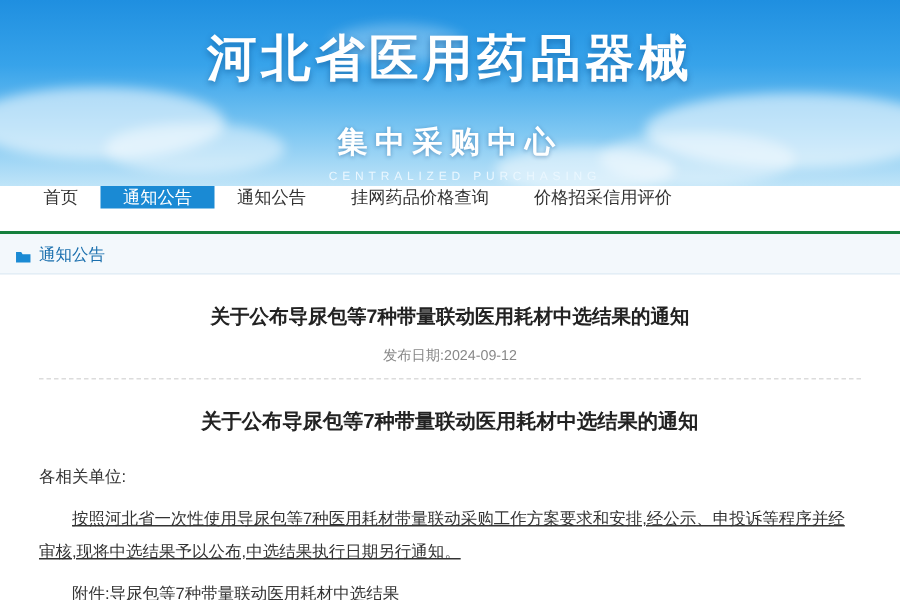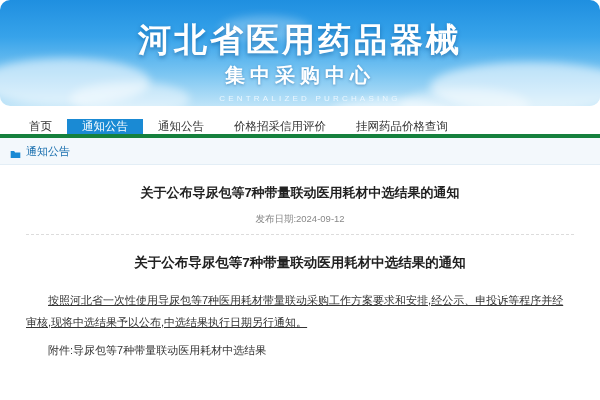--- a/index.html
+++ b/index.html
@@ -17,24 +17,23 @@
   .page {
     position: relative;
     width: 600px;
     height: 400px;
     overflow: hidden;
   }
 
   
   .banner {
     position: relative;
-    height: 106px;
+    height: 124px;
     background: linear-gradient(180deg, #1f8fe0 0%, #37a3ea 35%, #7cc6f2 70%, #bfe4f8 100%);
     overflow: hidden;
-    border-radius: 10px;
   }
   .cloud {
     position: absolute;
     background: rgba(255,255,255,0.55);
     border-radius: 50%;
     filter: blur(4px);
   }
   .c1 { width: 170px; height: 48px; left: -20px; top: 58px; }
   .c2 { width: 120px; height: 34px; left: 70px; top: 82px; background: rgba(255,255,255,0.45); }
   .c3 { width: 200px; height: 50px; right: -30px; top: 62px; }
@@ -51,43 +50,43 @@
   .banner-title {
     font-family: "Liberation Serif", serif;
     font-weight: bold;
     font-size: 33px;
     color: #ffffff;
     letter-spacing: 3px;
     text-shadow: 0 2px 4px rgba(0,60,120,0.45);
     line-height: 1.1;
   }
   .banner-sub {
-    margin-top: 4px;
+    margin-top: 23px;
     font-family: "Liberation Serif", serif;
     font-weight: bold;
     font-size: 20px;
     color: #ffffff;
     letter-spacing: 5px;
     text-shadow: 0 1px 3px rgba(0,60,120,0.4);
   }
   .banner-en {
     margin-top: 5px;
     font-size: 8px;
     color: #eaf7ff;
     letter-spacing: 3.2px;
     padding-left: 20px;
   }
 
   
   .nav {
     display: flex;
-    align-items: flex-end;
+    align-items: flex-start;
     height: 32px;
     background: #ffffff;
-    border-bottom: 4px solid #15803d;
+    border-bottom: 2px solid #15803d;
     padding: 0 14px;
     box-sizing: border-box;
   }
   .nav-item {
     display: flex;
     align-items: center;
     padding: 0 15px;
     font-size: 11.5px;
     color: #333;
     white-space: nowrap;
@@ -176,35 +175,36 @@
       <div class="banner-title">河北省医用药品器械</div>
       <div class="banner-sub">集中采购中心</div>
       <div class="banner-en">CENTRALIZED PURCHASING</div>
     </div>
   </div>
 
   <div class="nav">
     <div class="nav-item">首页</div>
     <div class="nav-item active">通知公告</div>
     <div class="nav-item">通知公告</div>
+    <div class="nav-item">挂网药品价格查询</div>
     <div class="nav-item">价格招采信用评价</div>
-    <div class="nav-item">挂网药品价格查询</div>
     <div class="nav-spacer"></div>
   </div>
 
   <div class="crumb-bar">
     <span class="crumb-icon">
       <svg width="11" height="11" viewBox="0 0 16 16" aria-hidden="true">
         <path d="M1 3h5l1.4 2H15v8H1z" fill="#1a8ad4"></path>
       </svg>
     </span>
     <span class="crumb-text">通知公告</span>
   </div>
 
   <div class="article">
     <div class="art-title">关于公布导尿包等7种带量联动医用耗材中选结果的通知</div>
     <div class="art-meta">发布日期:2024-09-12</div>
     <div class="body-title">关于公布导尿包等7种带量联动医用耗材中选结果的通知</div>
+    <p class="body-p">各相关单位:</p>
     <p class="body-p indent">按照河北省一次性使用导尿包等7种医用耗材带量联动采购工作方案要求和安排,经公示、申投诉等程序并经审核,现将中选结果予以公布,中选结果执行日期另行通知。</p>
     <div class="attach">附件:导尿包等7种带量联动医用耗材中选结果</div>
   </div>
 
 </div>
 
 </body></html>

